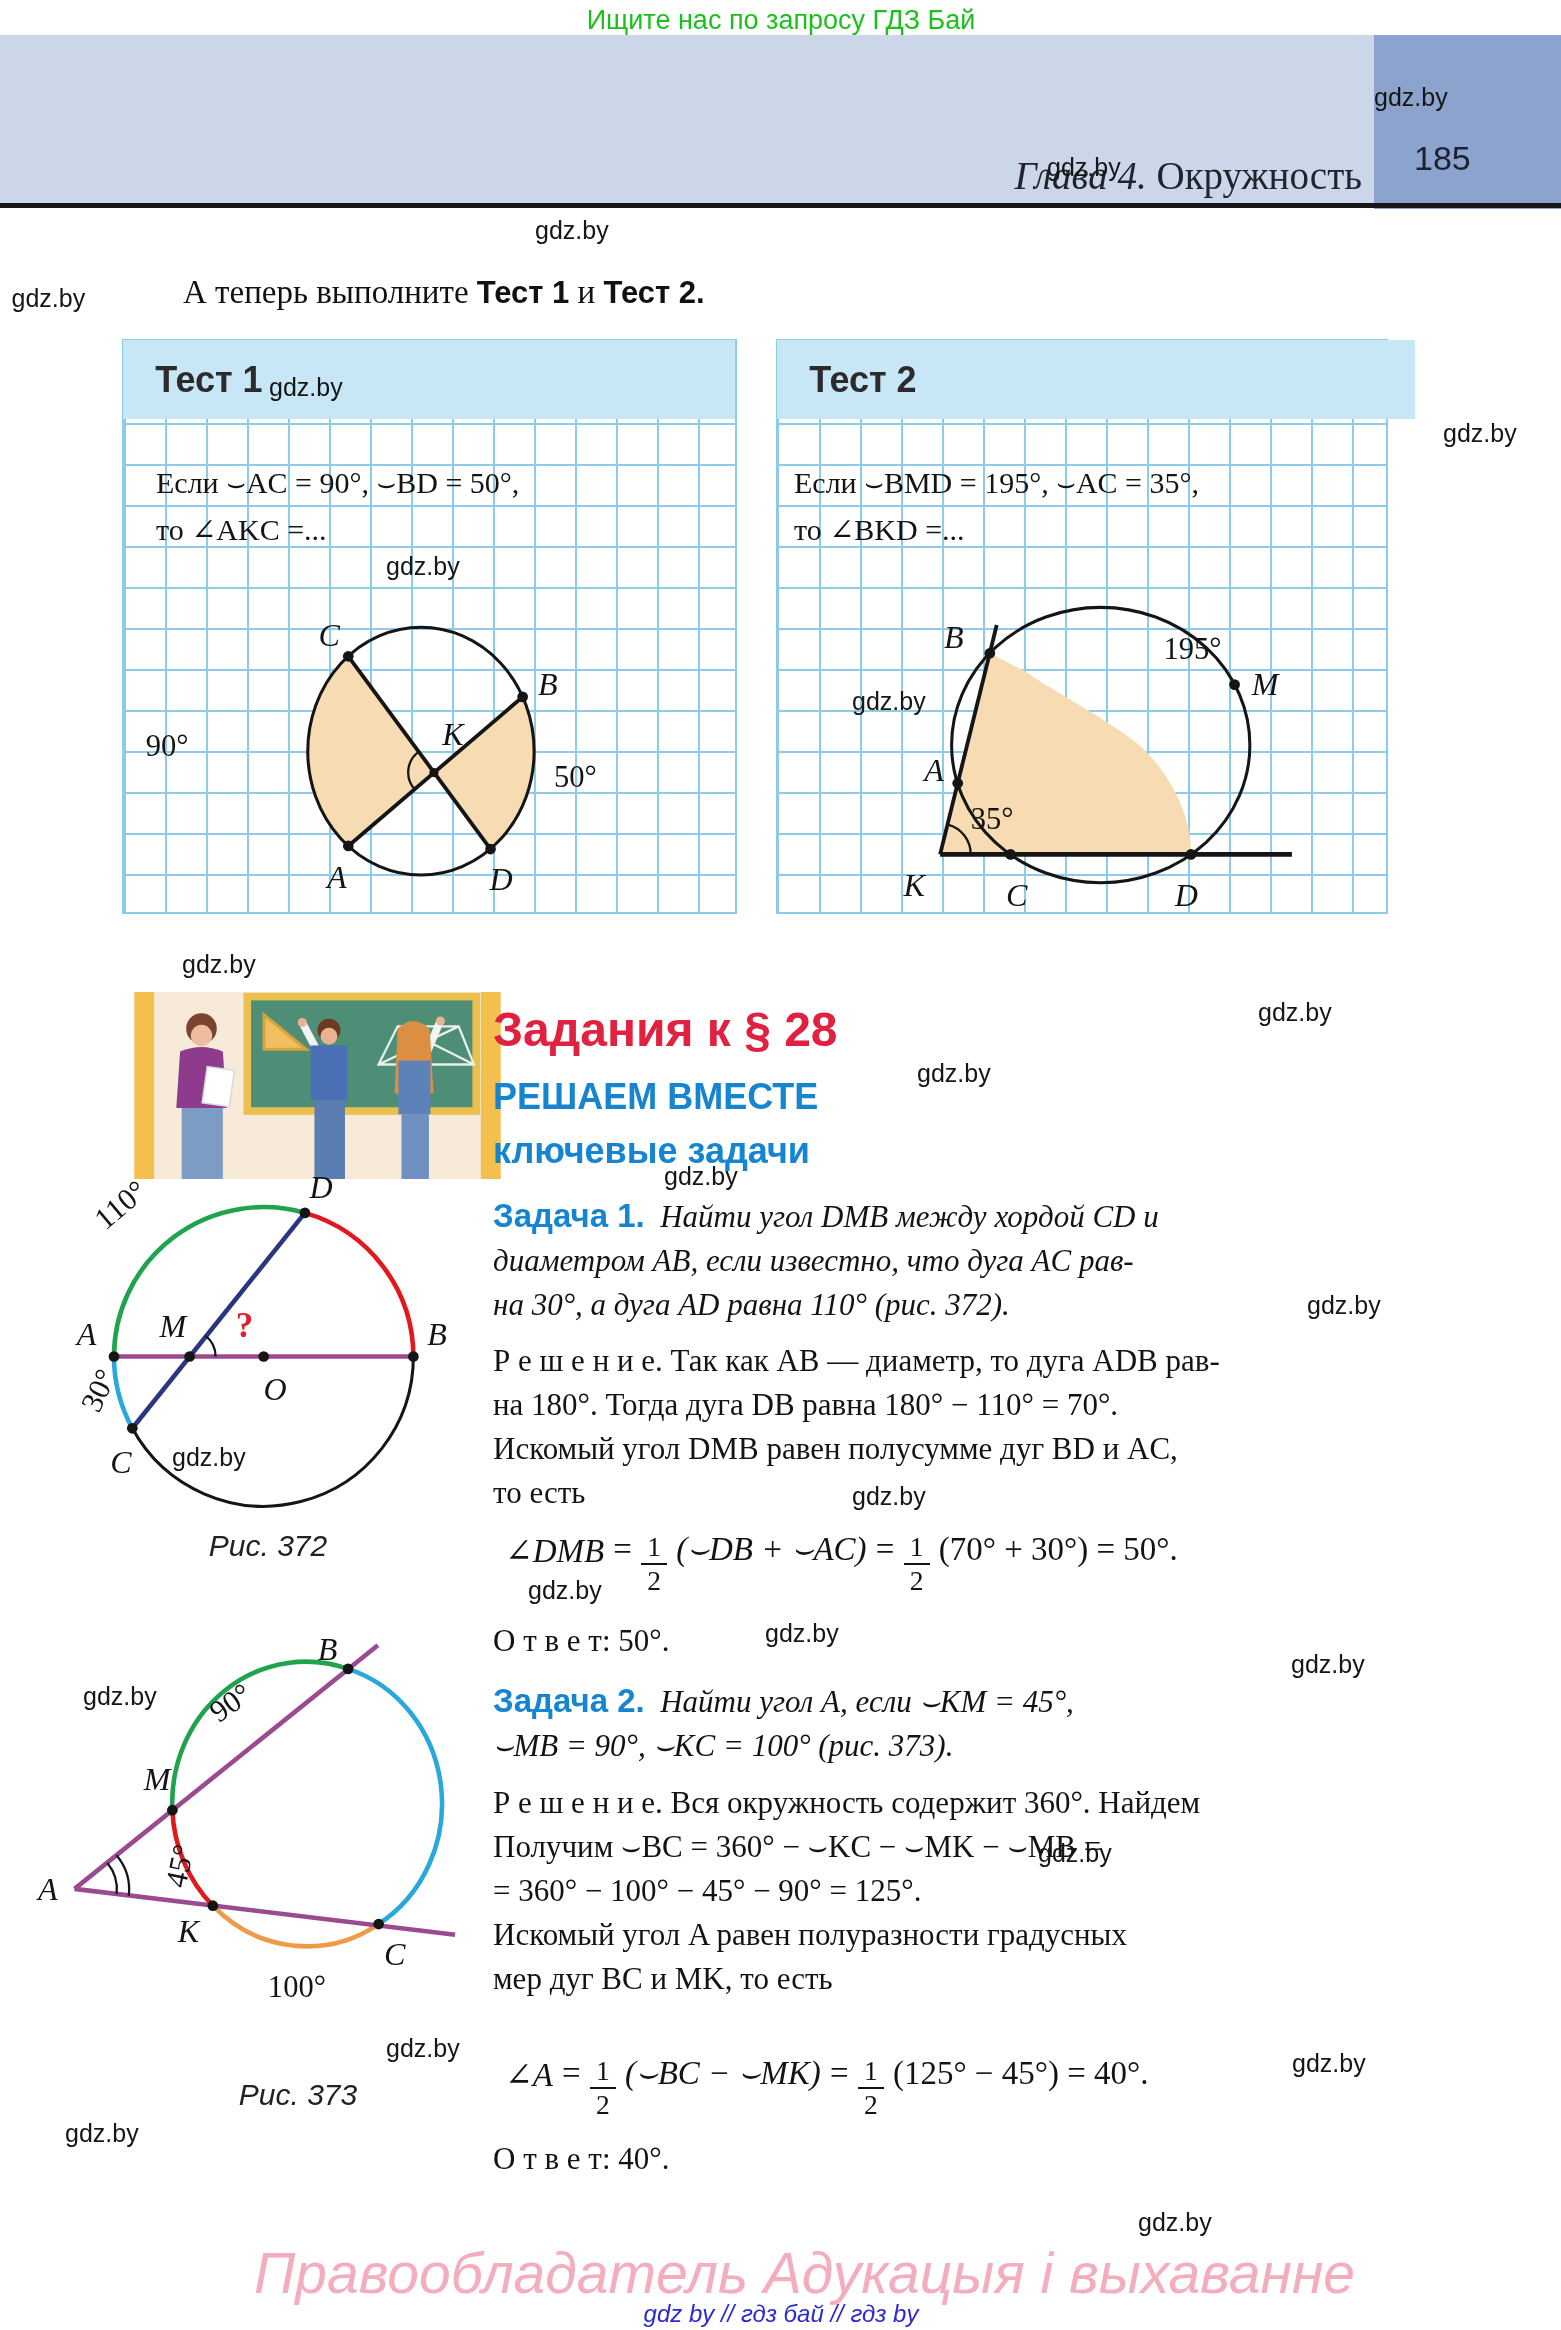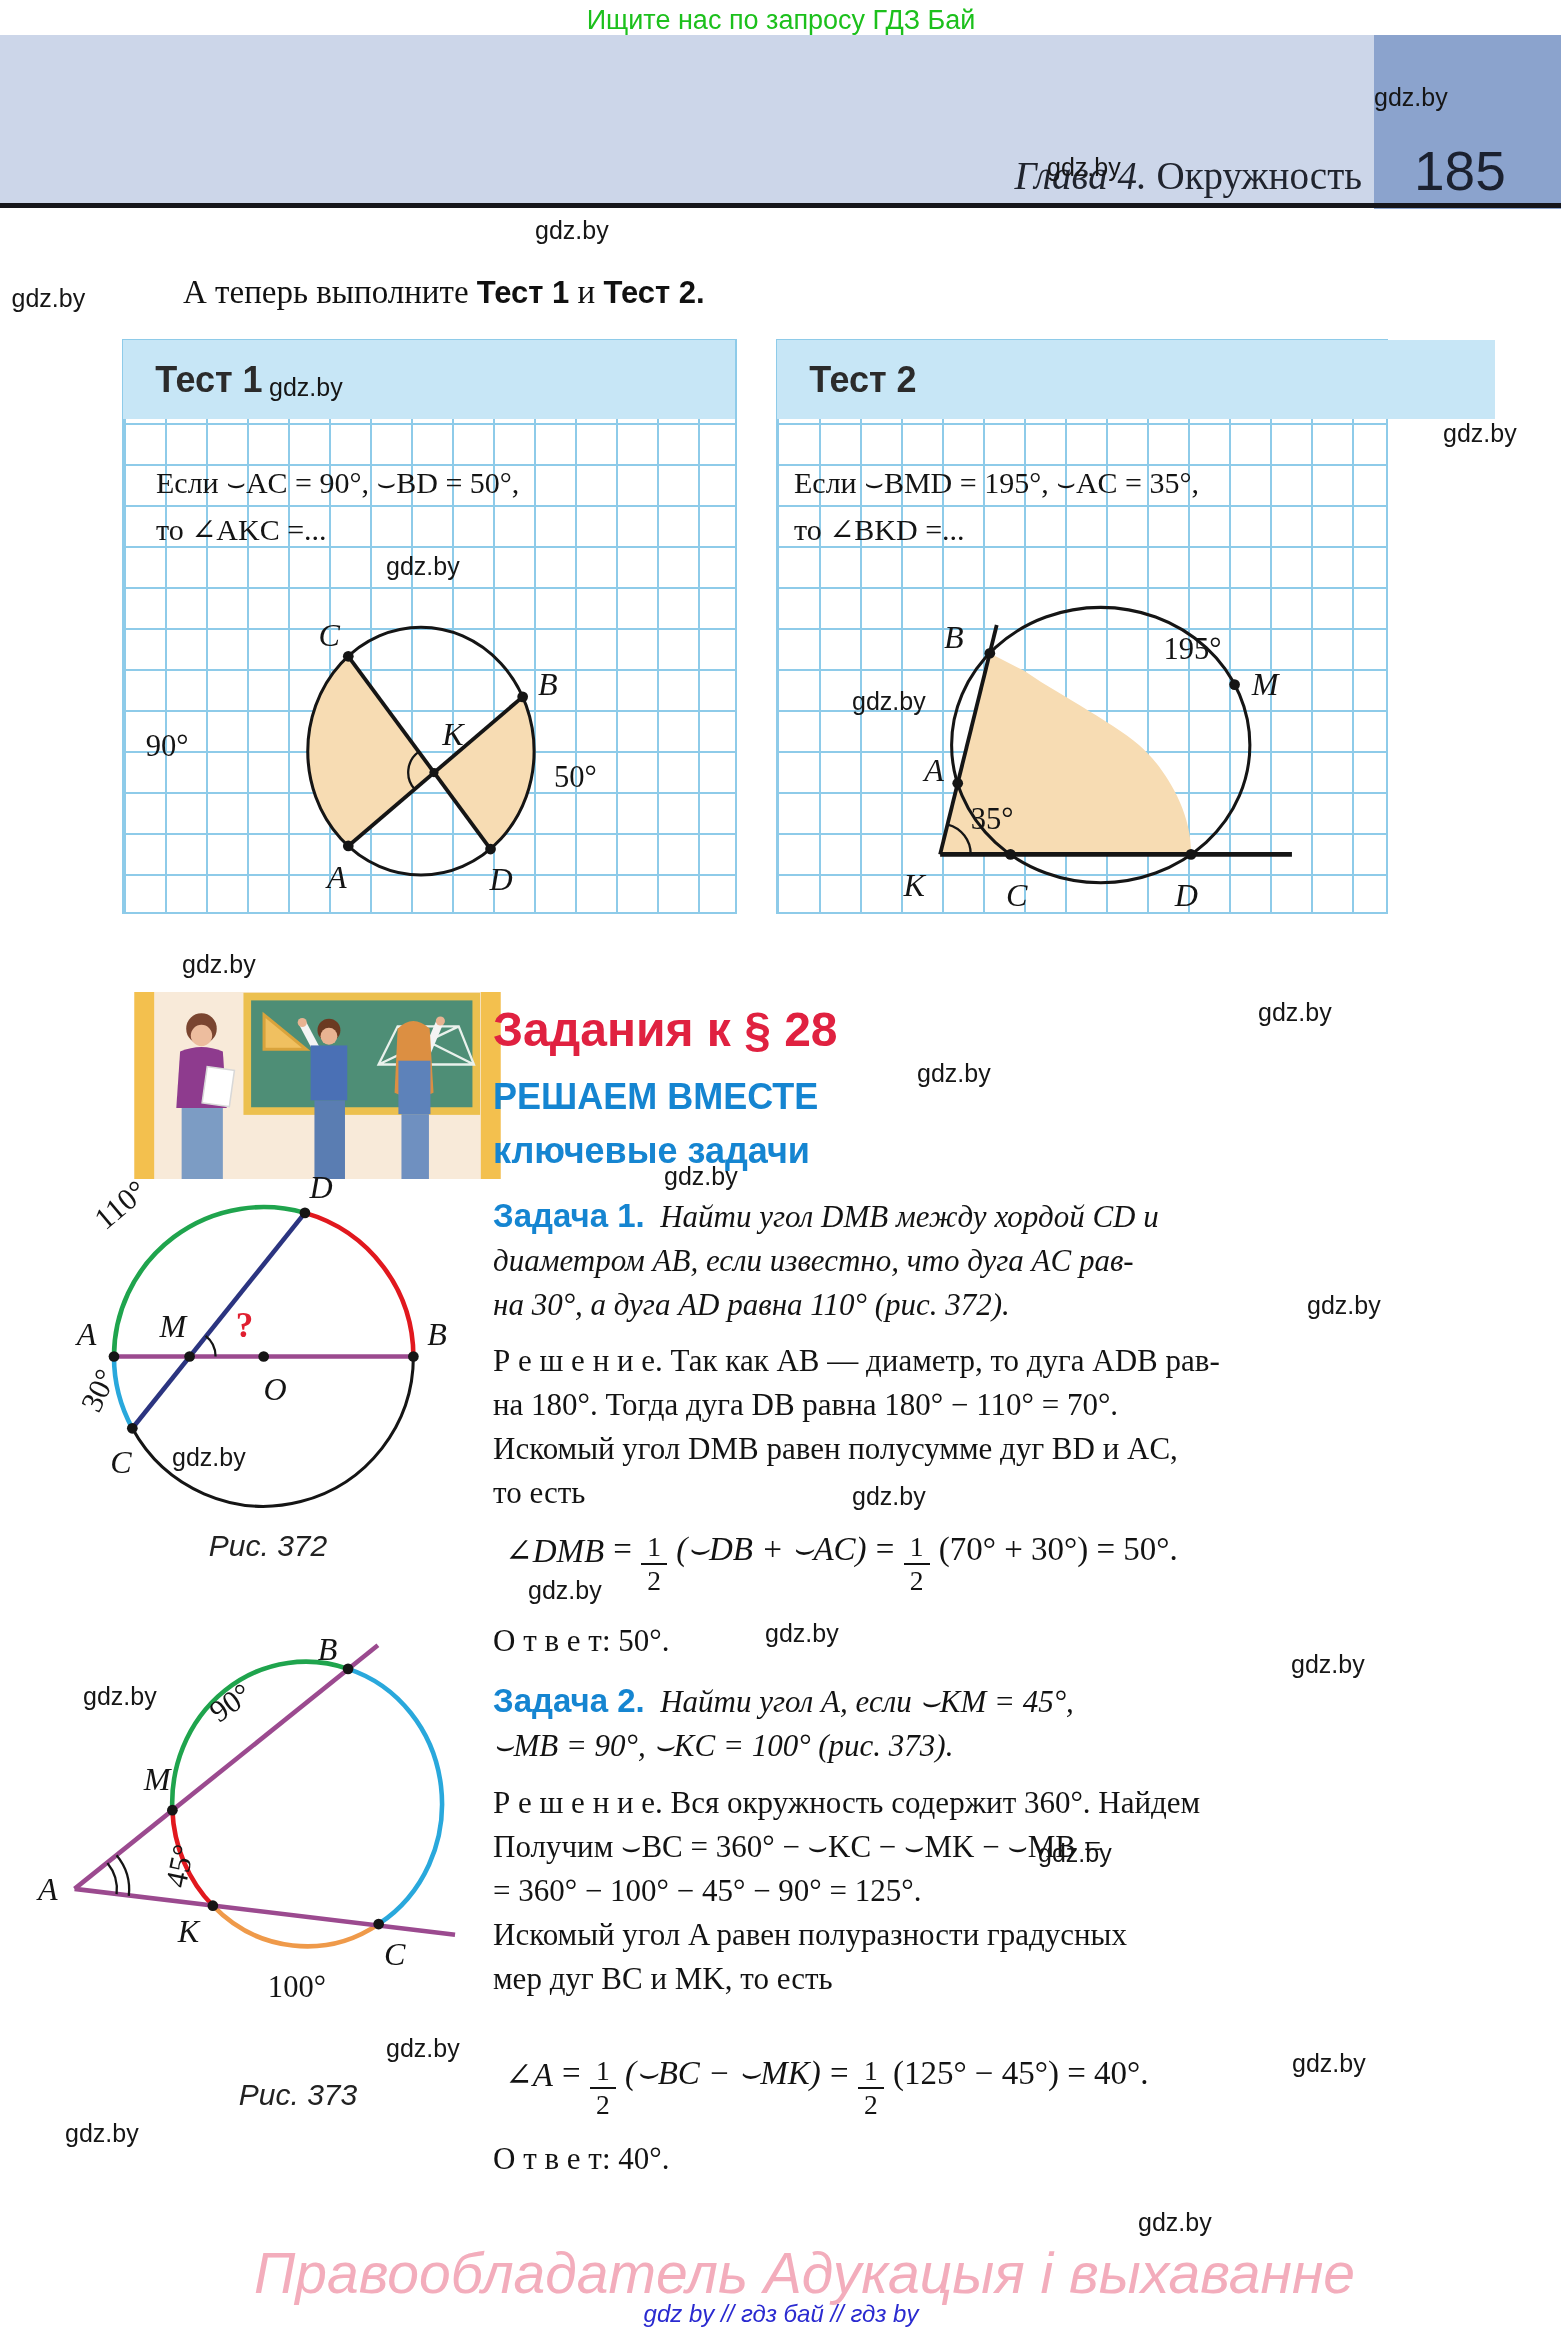--- a/index.html
+++ b/index.html
@@ -7,21 +7,21 @@
   .page { position:relative; width:1562px; height:2330px; background:#fff; overflow:hidden; }
 
   .banner { position:absolute; left:0; top:4.6px; width:100%; text-align:center;
             color:#1cc01c; font-family:"Liberation Sans","DejaVu Sans",sans-serif; font-size:27px; }
 
   .header-band { position:absolute; left:0; top:35px; width:1562px; height:169px; background:#ccd6e9; }
   .header-page-panel { position:absolute; left:1374px; top:35px; width:188px; height:174px; background:#8ba3cd; }
   .header-rule { position:absolute; left:0; top:203px; width:1562px; height:5.4px; background:#16161b; }
   .chapter { position:absolute; top:153px; right:200px; font-size:39px; color:#20242e; }
   .chapter .it { font-style:italic; }
-  .page-num { position:absolute; left:1414px; top:139px; font-size:55px; color:#1b2130;
+  .page-num { position:absolute; left:1414px; top:139px; font-size:34px; color:#1b2130;
               font-family:"Liberation Sans","DejaVu Sans",sans-serif; }
 
   .wm { position:absolute; color:#161616; font-family:"Liberation Sans","DejaVu Sans",sans-serif;
         font-size:25px; white-space:nowrap; }
 
   .intro { position:absolute; left:183px; top:274px; font-size:33px; color:#111; }
   .intro b { font-family:"Liberation Sans","DejaVu Sans",sans-serif; font-size:31px; }
 
   .testbox { position:absolute; top:339px; width:615px; height:575px; border:2.3px solid #8ecbe9;
              background-color:#fff;
@@ -111,21 +111,21 @@
     <text class="svg-lbl" x="430" y="845" text-anchor="middle">C</text>
     <text class="svg-lbl" x="716" y="910" text-anchor="middle">B</text>
     <text class="svg-lbl" x="592" y="975" text-anchor="middle">K</text>
     <text class="svg-lbl" x="440" y="1162" text-anchor="middle">A</text>
     <text class="svg-lbl" x="655" y="1165" text-anchor="middle">D</text>
     <text class="svg-deg" x="218" y="990" text-anchor="middle">90°</text>
     <text class="svg-deg" x="752" y="1030" text-anchor="middle">50°</text>
   </svg>
 
   <div class="testbox" style="left:776px; width:612px;">
-    <div class="thead" style="width:718px;">
+    <div class="thead" style="width:638px;">
       <div class="tlabel">Тест 2</div>
     </div>
   </div>
   <div class="cond" style="left:794px; top:459px;">
     <div>Если ⌣BMD = 195°, ⌣AC = 35°,</div>
     <div>то ∠BKD =...</div>
   </div>
 
   <svg class="diagram" style="left:778px; top:420px;" width="608" height="491" viewBox="1018 550 795 642">
     <path d="M1295,855 L1253,1025 L1230,1118 L1558,1118 C1560,1060 1520,1000 1490,975 C1455,945 1370,900 1340,878 Z" fill="#f7dcb3"></path>

